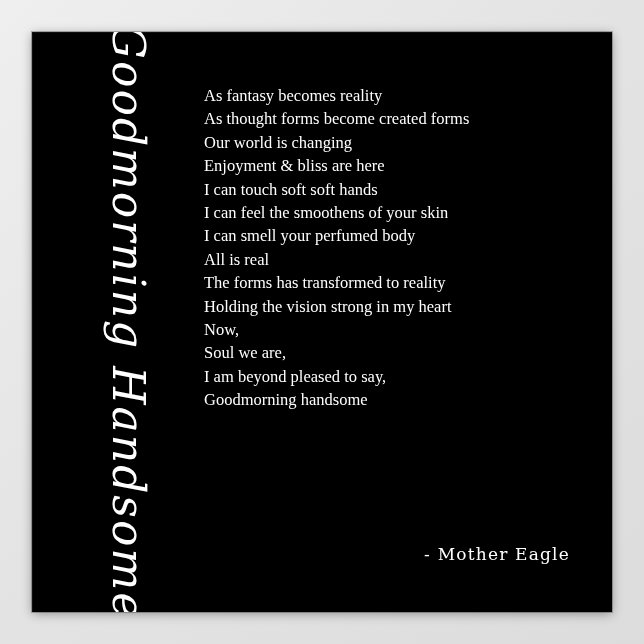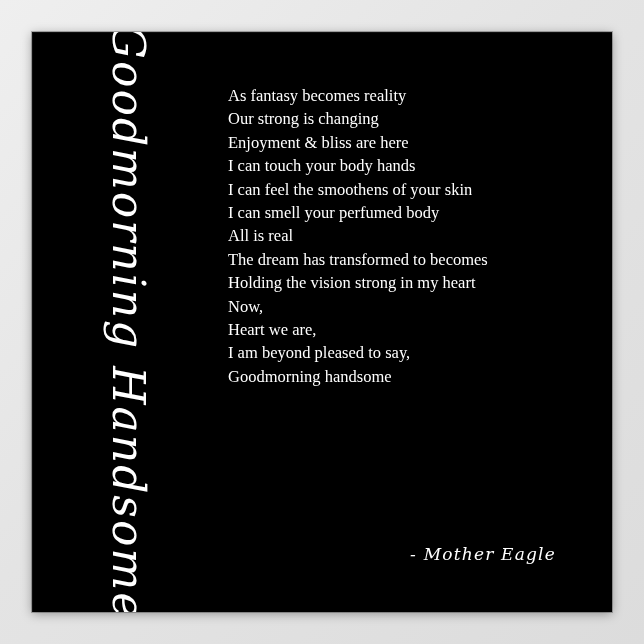--- a/index.html
+++ b/index.html
@@ -64,55 +64,54 @@
     top: 52px;
     right: 30px;
     color: #ffffff;
     font-family: "Liberation Serif", serif;
     font-size: 16.5px;
     line-height: 23.4px;
   }
 
   .poem-line {
     white-space: pre-wrap;
-    margin-left: 24px;
   }
 
   .signature {
     position: absolute;
-    right: 56px;
+    right: 42px;
     bottom: 48px;
     color: #ffffff;
     font-family: "DejaVu Serif", serif;
-    font-style: italic;
     font-size: 17px;
     letter-spacing: 1.2px;
     white-space: nowrap;
   }
 </style>
 </head>
 <body>
 
 <div class="poster-stage">
   <div class="poster">
 
     <div class="vertical-title">Goodmorning Handsome</div>
 
     <div class="poem">
       <div class="poem-line">As fantasy becomes reality</div>
-      <div class="poem-line">Our strong is changing</div>
+      <div class="poem-line">As thought forms become created forms</div>
+      <div class="poem-line">Our world is changing</div>
       <div class="poem-line">Enjoyment &amp; bliss are here</div>
-      <div class="poem-line">I can touch your body hands</div>
+      <div class="poem-line">I can touch soft soft hands</div>
       <div class="poem-line">I can feel the smoothens of your skin</div>
       <div class="poem-line">I can smell your perfumed body</div>
       <div class="poem-line">All is real</div>
-      <div class="poem-line">The dream has transformed to becomes</div>
+      <div class="poem-line">The forms has transformed to reality</div>
       <div class="poem-line">Holding the vision strong in my heart</div>
       <div class="poem-line">Now,</div>
-      <div class="poem-line">Heart we are,</div>
+      <div class="poem-line">Soul we are,</div>
       <div class="poem-line">I am beyond pleased to say,</div>
       <div class="poem-line">Goodmorning handsome</div>
     </div>
 
     <div class="signature">- Mother Eagle</div>
 
   </div>
 </div>
 
 </body></html>

